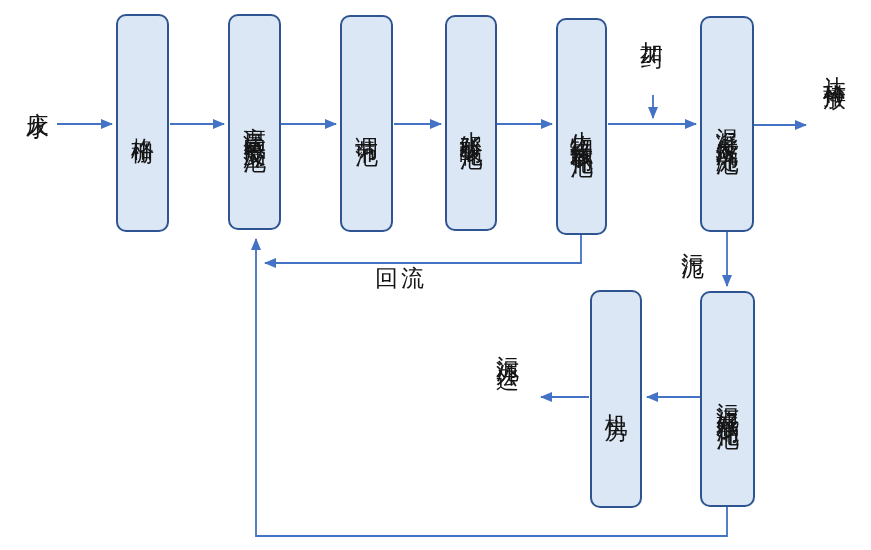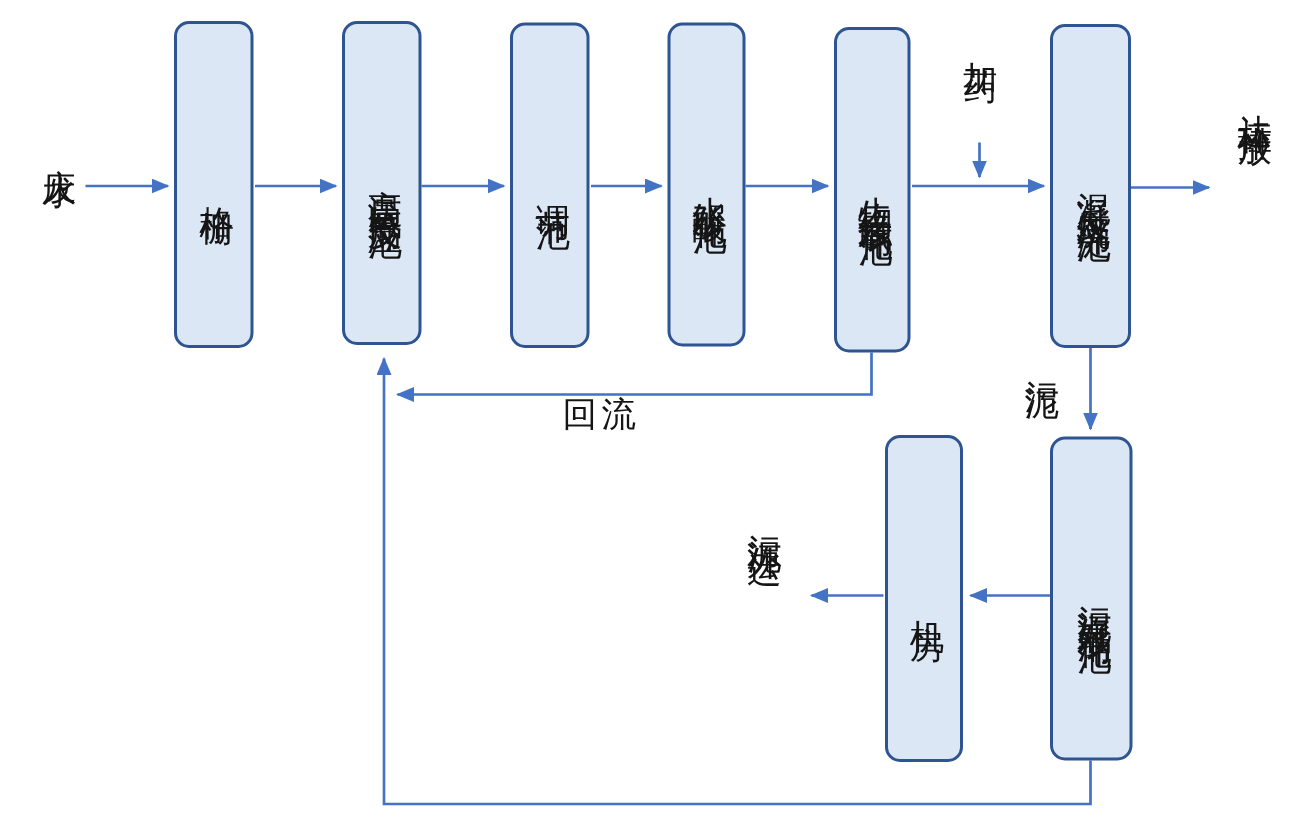--- a/index.html
+++ b/index.html
@@ -9,21 +9,21 @@
     --text: #151515;
     --background: #ffffff;
   }
   * { margin: 0; padding: 0; box-sizing: border-box; }
   html, body { background: var(--background); }
   #canvas {
     position: relative;
     width: 871px;
     height: 550px;
     background: var(--background);
-    font-family: Liberation Mono, monospace;
+    font-family: Liberation Serif, serif;
     color: var(--text);
     overflow: hidden;
   }
   #wires { position: absolute; left: 0; top: 0; width: 871px; height: 550px; }
   .node {
     position: absolute;
     background: var(--node-fill);
     border: 2px solid var(--node-border);
     border-radius: 10px;
     display: flex;

